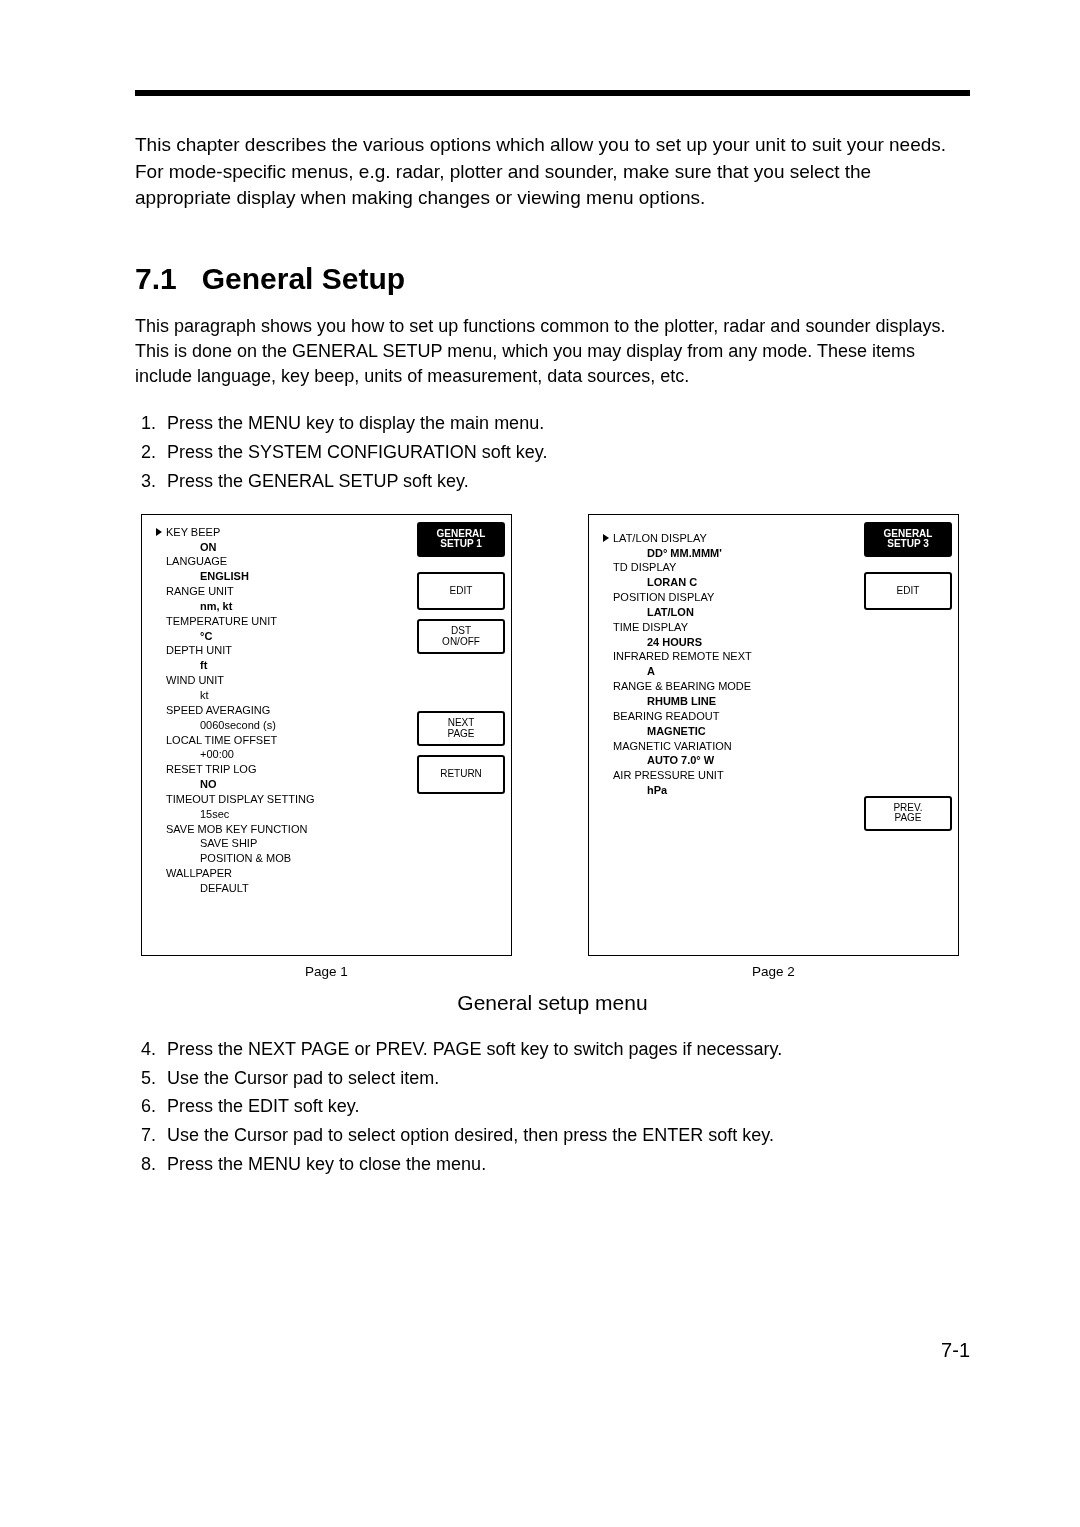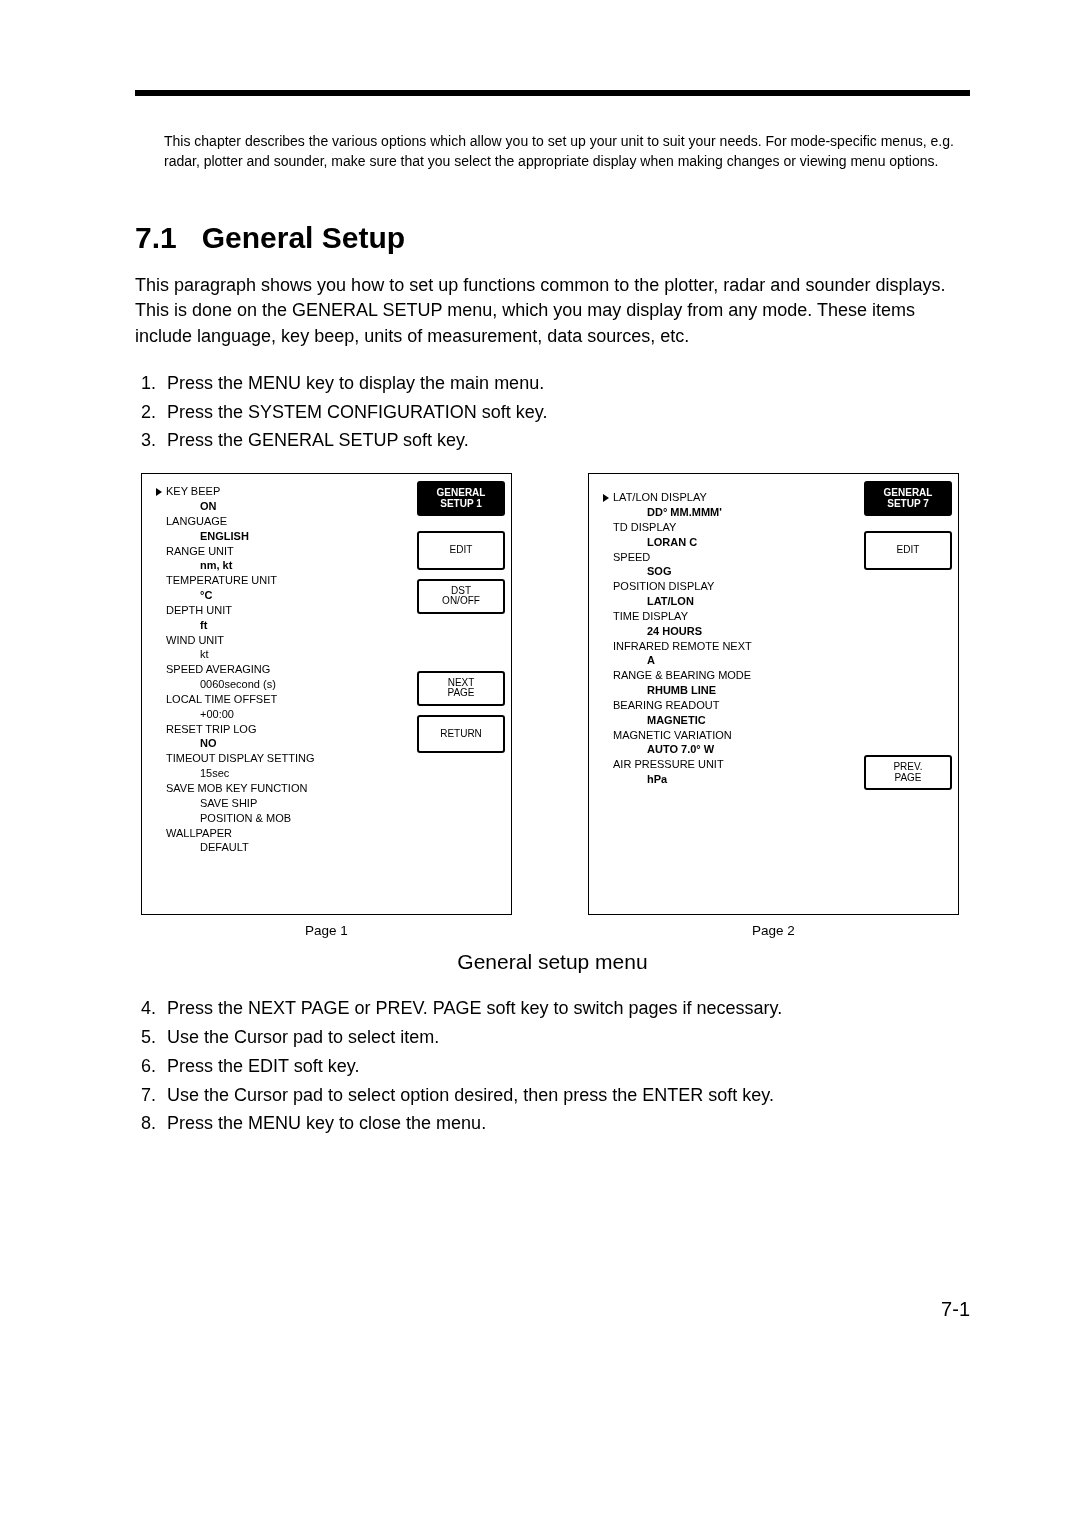--- a/index.html
+++ b/index.html
@@ -18,24 +18,23 @@
     font-weight: normal;
     margin: 0 0 4px 0;
     letter-spacing: 1px;
   }
   .chapter-rule {
     height: 6px;
     background: #000;
     margin: 0 0 36px 0;
   }
   .intro {
-    font-size: 14px;
+    font-size: 19px;
     line-height: 1.4;
     margin-bottom: 50px;
-    margin-left: 29px;
   }
   .section-title {
     font-size: 30px;
     font-weight: bold;
     margin: 0 0 14px 0;
   }
   .section-intro {
     font-size: 18px;
     line-height: 1.4;
     margin-bottom: 20px;
@@ -260,24 +259,20 @@
                 <span class="tri"></span>
                 <span>LAT/LON DISPLAY</span>
               </div>
             <div class="val">DD° MM.MMM'</div>
           </div>
           <div class="mi">
             <div class="label" style="padding-left:10px">TD DISPLAY</div>
             <div class="val">LORAN C</div>
           </div>
           <div class="mi">
-            <div class="label" style="padding-left:10px">SPEED</div>
-            <div class="val">SOG</div>
-          </div>
-          <div class="mi">
             <div class="label" style="padding-left:10px">POSITION DISPLAY</div>
             <div class="val">LAT/LON</div>
           </div>
           <div class="mi">
             <div class="label" style="padding-left:10px">TIME DISPLAY</div>
             <div class="val">24 HOURS</div>
           </div>
           <div class="mi">
             <div class="label" style="padding-left:10px">INFRARED REMOTE NEXT</div>
             <div class="val">A</div>
@@ -295,21 +290,21 @@
             <div class="val">AUTO   7.0° W</div>
           </div>
           <div class="mi">
             <div class="label" style="padding-left:10px">AIR PRESSURE UNIT</div>
             <div class="val">hPa</div>
           </div>
         </div>
         <div class="screen-side">
           <div class="sk header">
             <span>GENERAL</span><br>
-            <span>SETUP 7</span>
+            <span>SETUP 3</span>
           </div>
           <div style="height:6px"></div>
           <div class="sk" style="padding:12px 2px">
             <span>EDIT</span>
           </div>
           <div class="spacer"></div>
           <div class="sk">
             <span>PREV.</span><br>
             <span>PAGE</span>
           </div>

